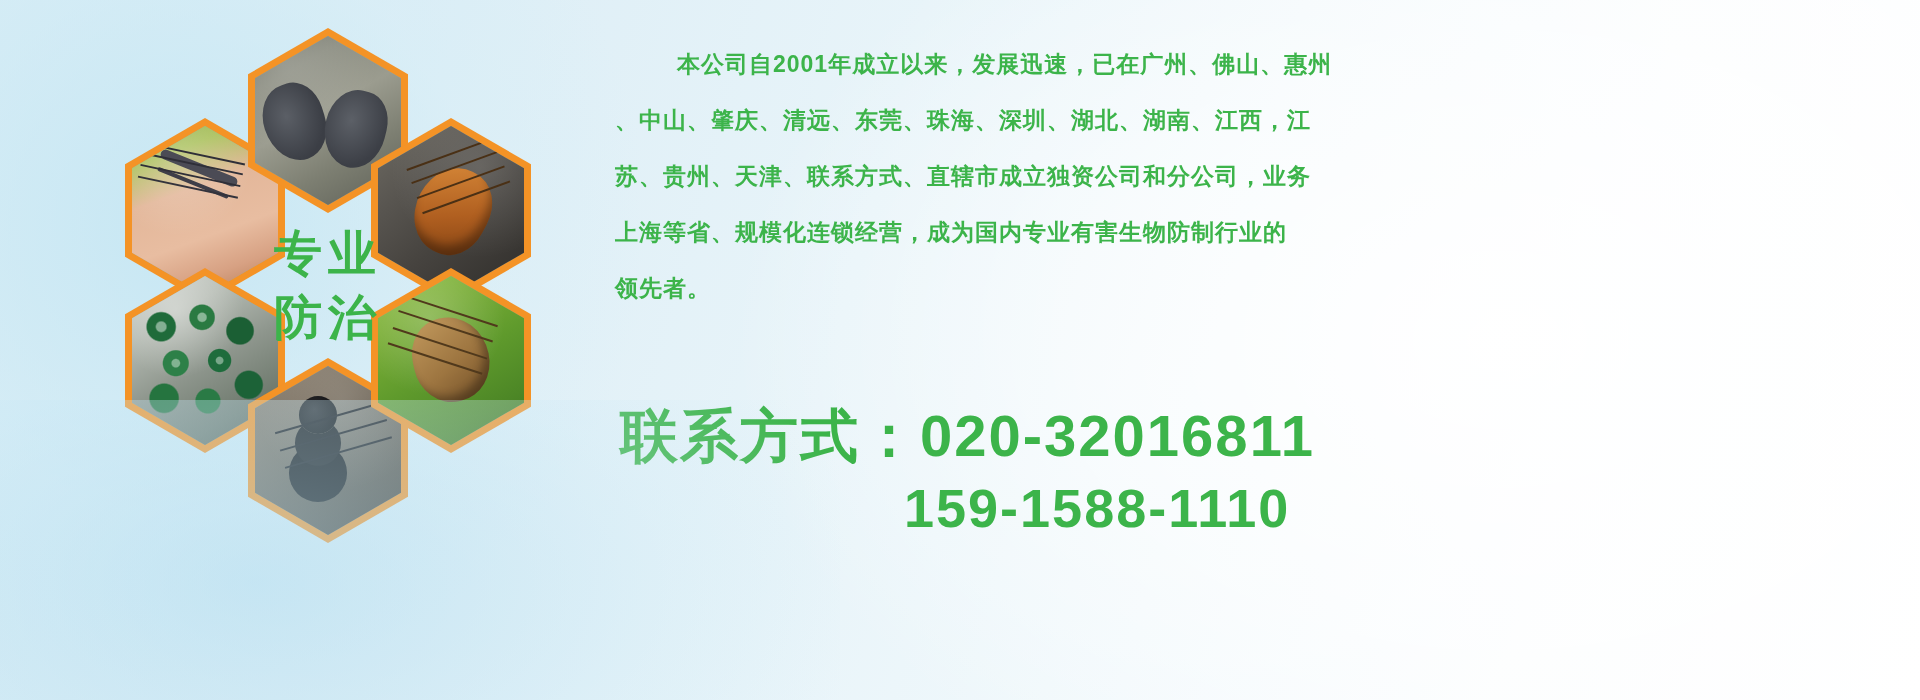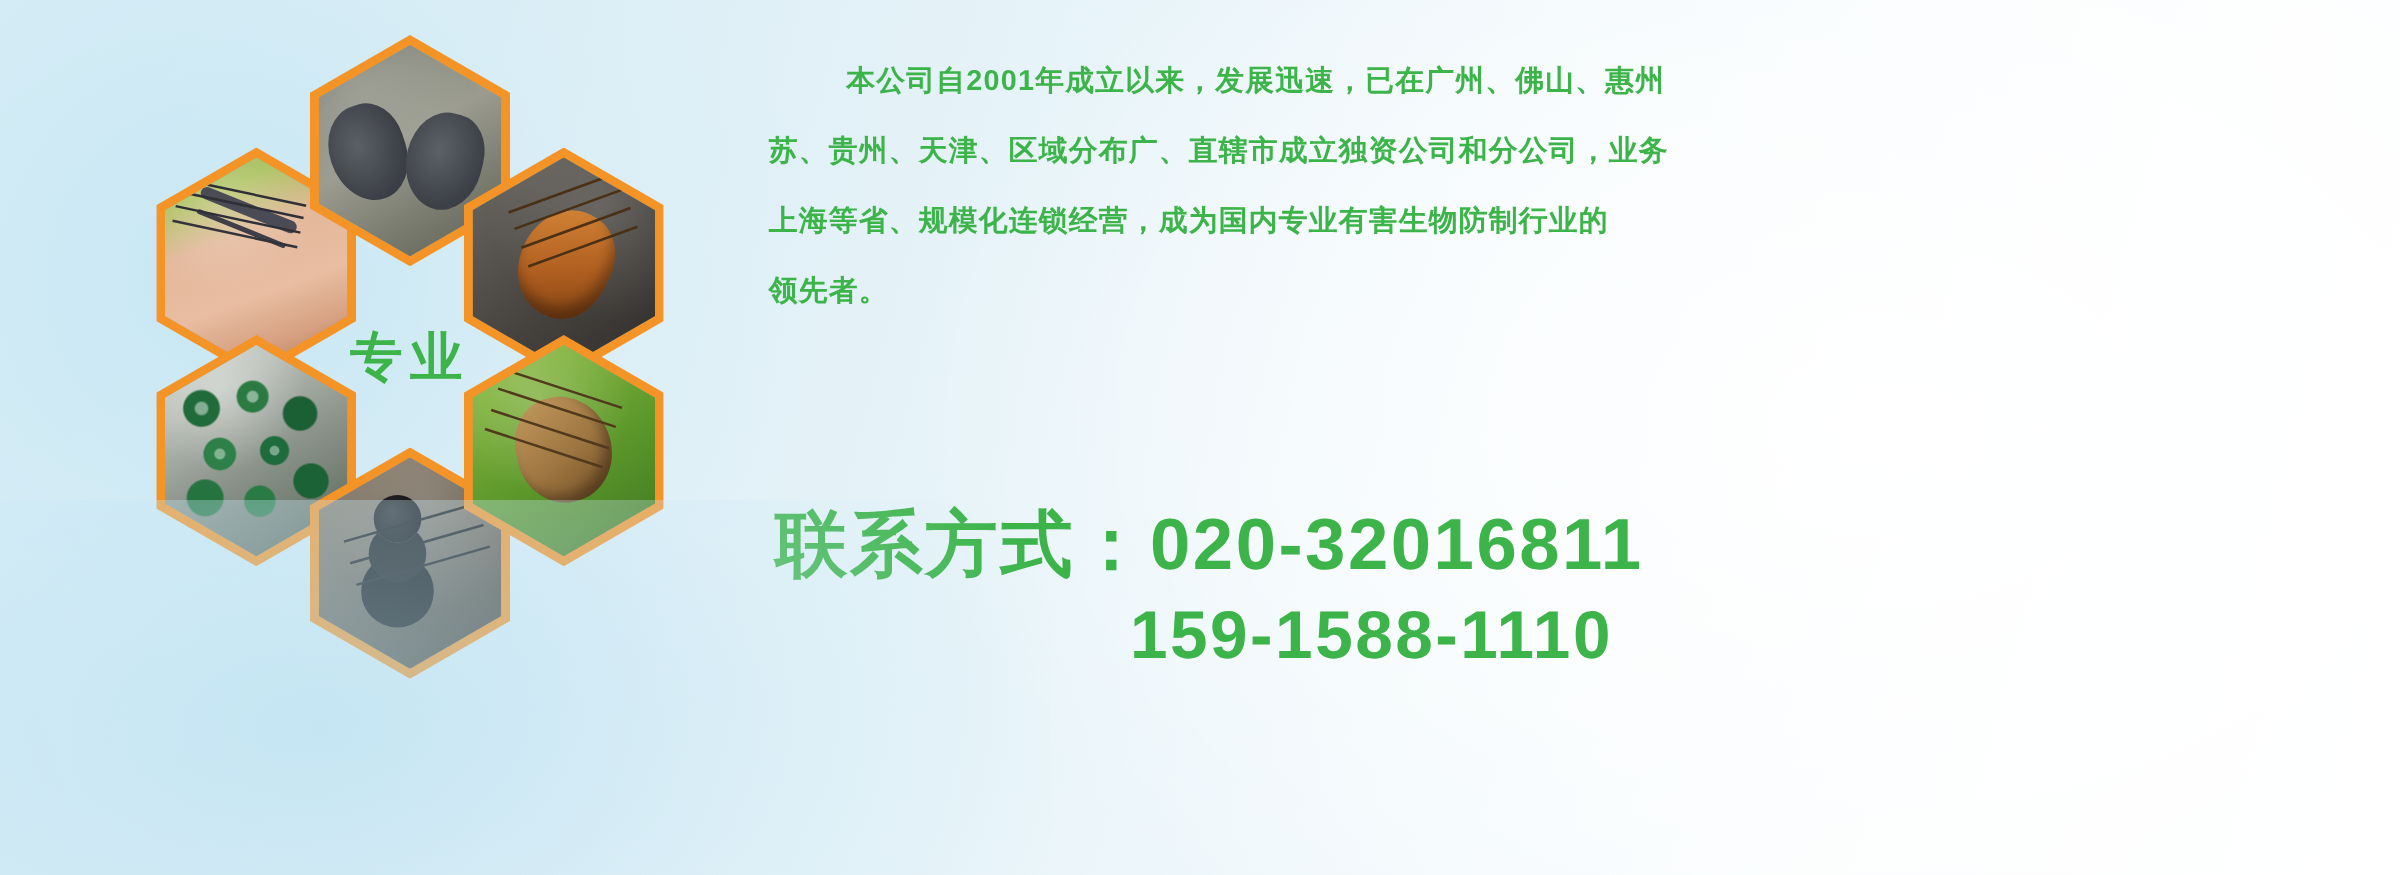--- a/index.html
+++ b/index.html
@@ -37,21 +37,21 @@
   .hex .inner{
     width:146px;height:169px;
     clip-path:polygon(50% 0%,100% 25%,100% 75%,50% 100%,0% 75%,0% 25%);
     background-color:#9aa99b;
     background-size:cover;background-position:center;
     position:relative;overflow:hidden;
   }
   .hex.center{background:transparent;}
   .hex.center .inner{background:transparent;display:flex;align-items:center;justify-content:center;}
   .center-text{
-    color:#3cb44a;font-weight:bold;font-size:42px;line-height:1.32;
+    color:#3cb44a;font-weight:bold;font-size:48px;line-height:1.32;
     letter-spacing:6px;text-align:center;
     font-family:"Liberation Sans","DejaVu Sans",sans-serif;
   }
   
   .h-mosquito {left:30px; top:108px;}
   .h-rats     {left:153px;top:18px;}
   .h-roach    {left:276px;top:108px;}
   .h-flies    {left:30px; top:258px;}
   .h-ant      {left:153px;top:348px;}
   .h-bug      {left:276px;top:258px;}
@@ -205,29 +205,31 @@
     </div>
 
     <div class="hex h-bug">
       <div class="inner img-bug"></div>
     </div>
 
     <div class="hex center h-center">
       <div class="inner">
         <div class="center-text">
           <div>专业</div>
+          <div>防治</div>
         </div>
       </div>
     </div>
 
   </div>
 
   <div class="body-copy">
     <p class="first">本公司自2001年成立以来，发展迅速，已在广州、佛山、惠州</p>
-    <p>苏、贵州、天津、区域分布广、直辖市成立独资公司和分公司，业务</p>
+    <p>、中山、肇庆、清远、东莞、珠海、深圳、湖北、湖南、江西，江</p>
+    <p>苏、贵州、天津、联系方式、直辖市成立独资公司和分公司，业务</p>
     <p>上海等省、规模化连锁经营，成为国内专业有害生物防制行业的</p>
     <p>领先者。</p>
   </div>
 
   <div class="contact">
     <div class="line1">联系方式：020-32016811</div>
     <div class="line2">159-1588-1110</div>
   </div>
 
 </div>

